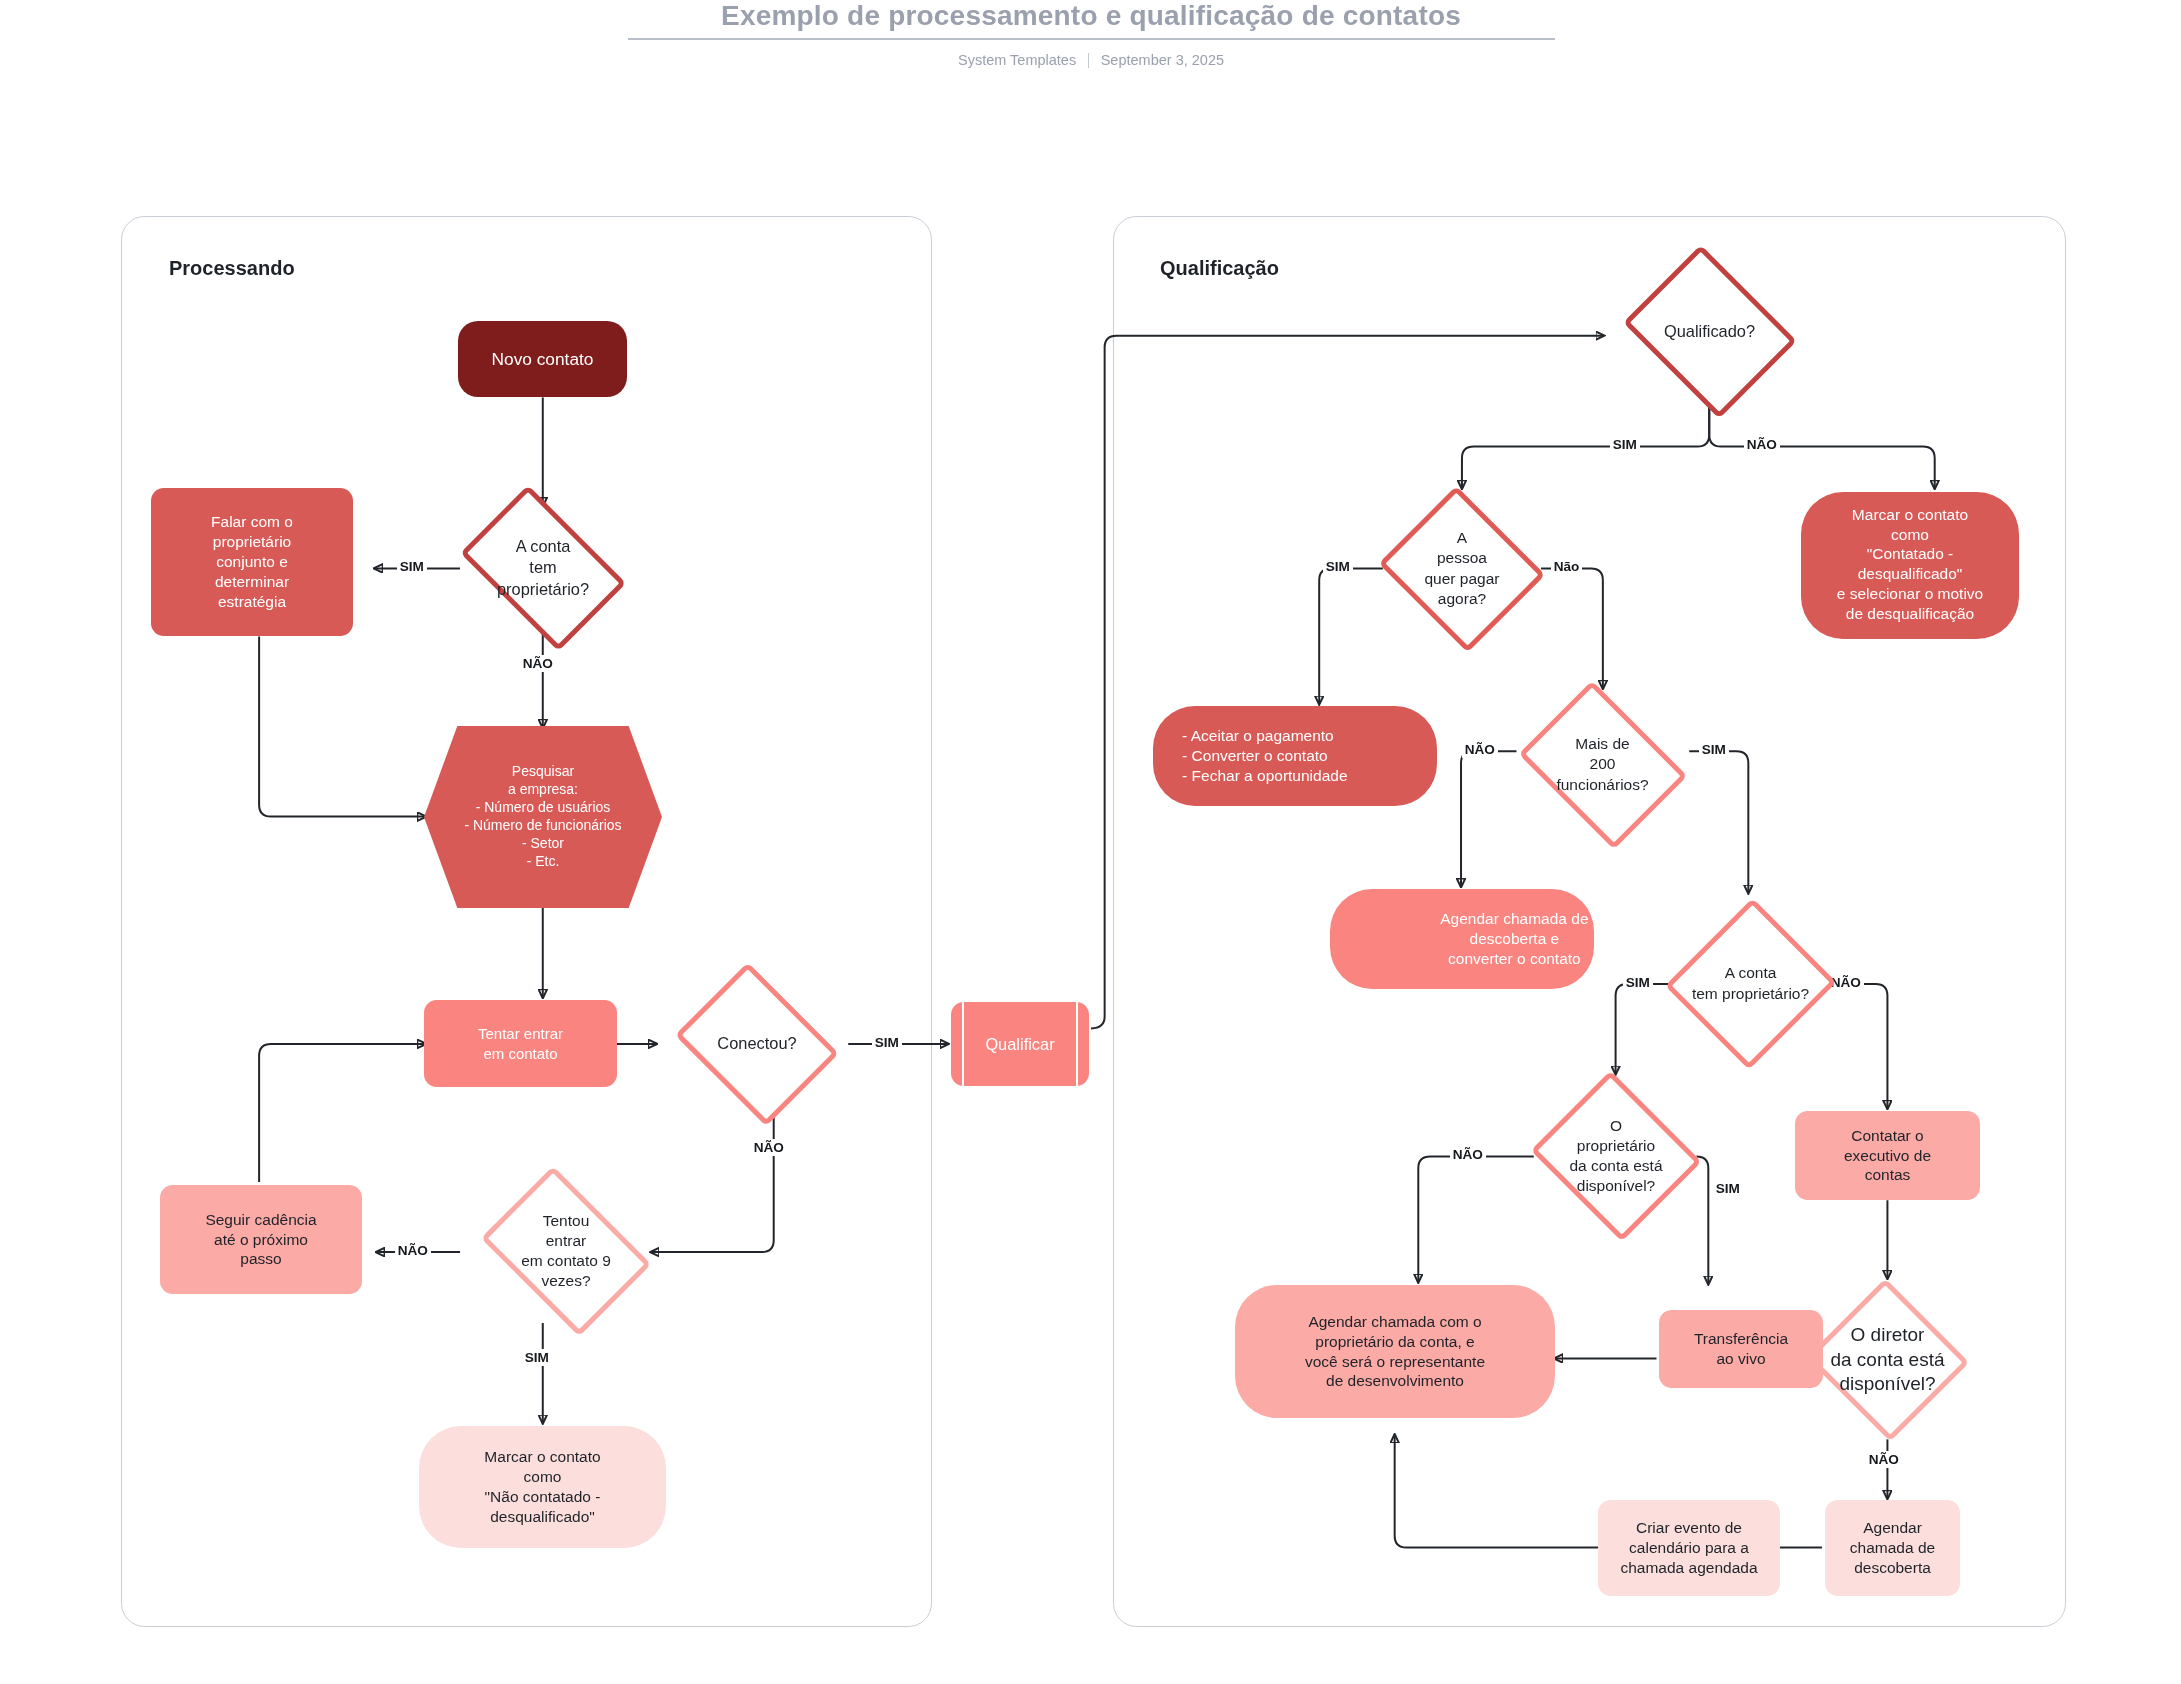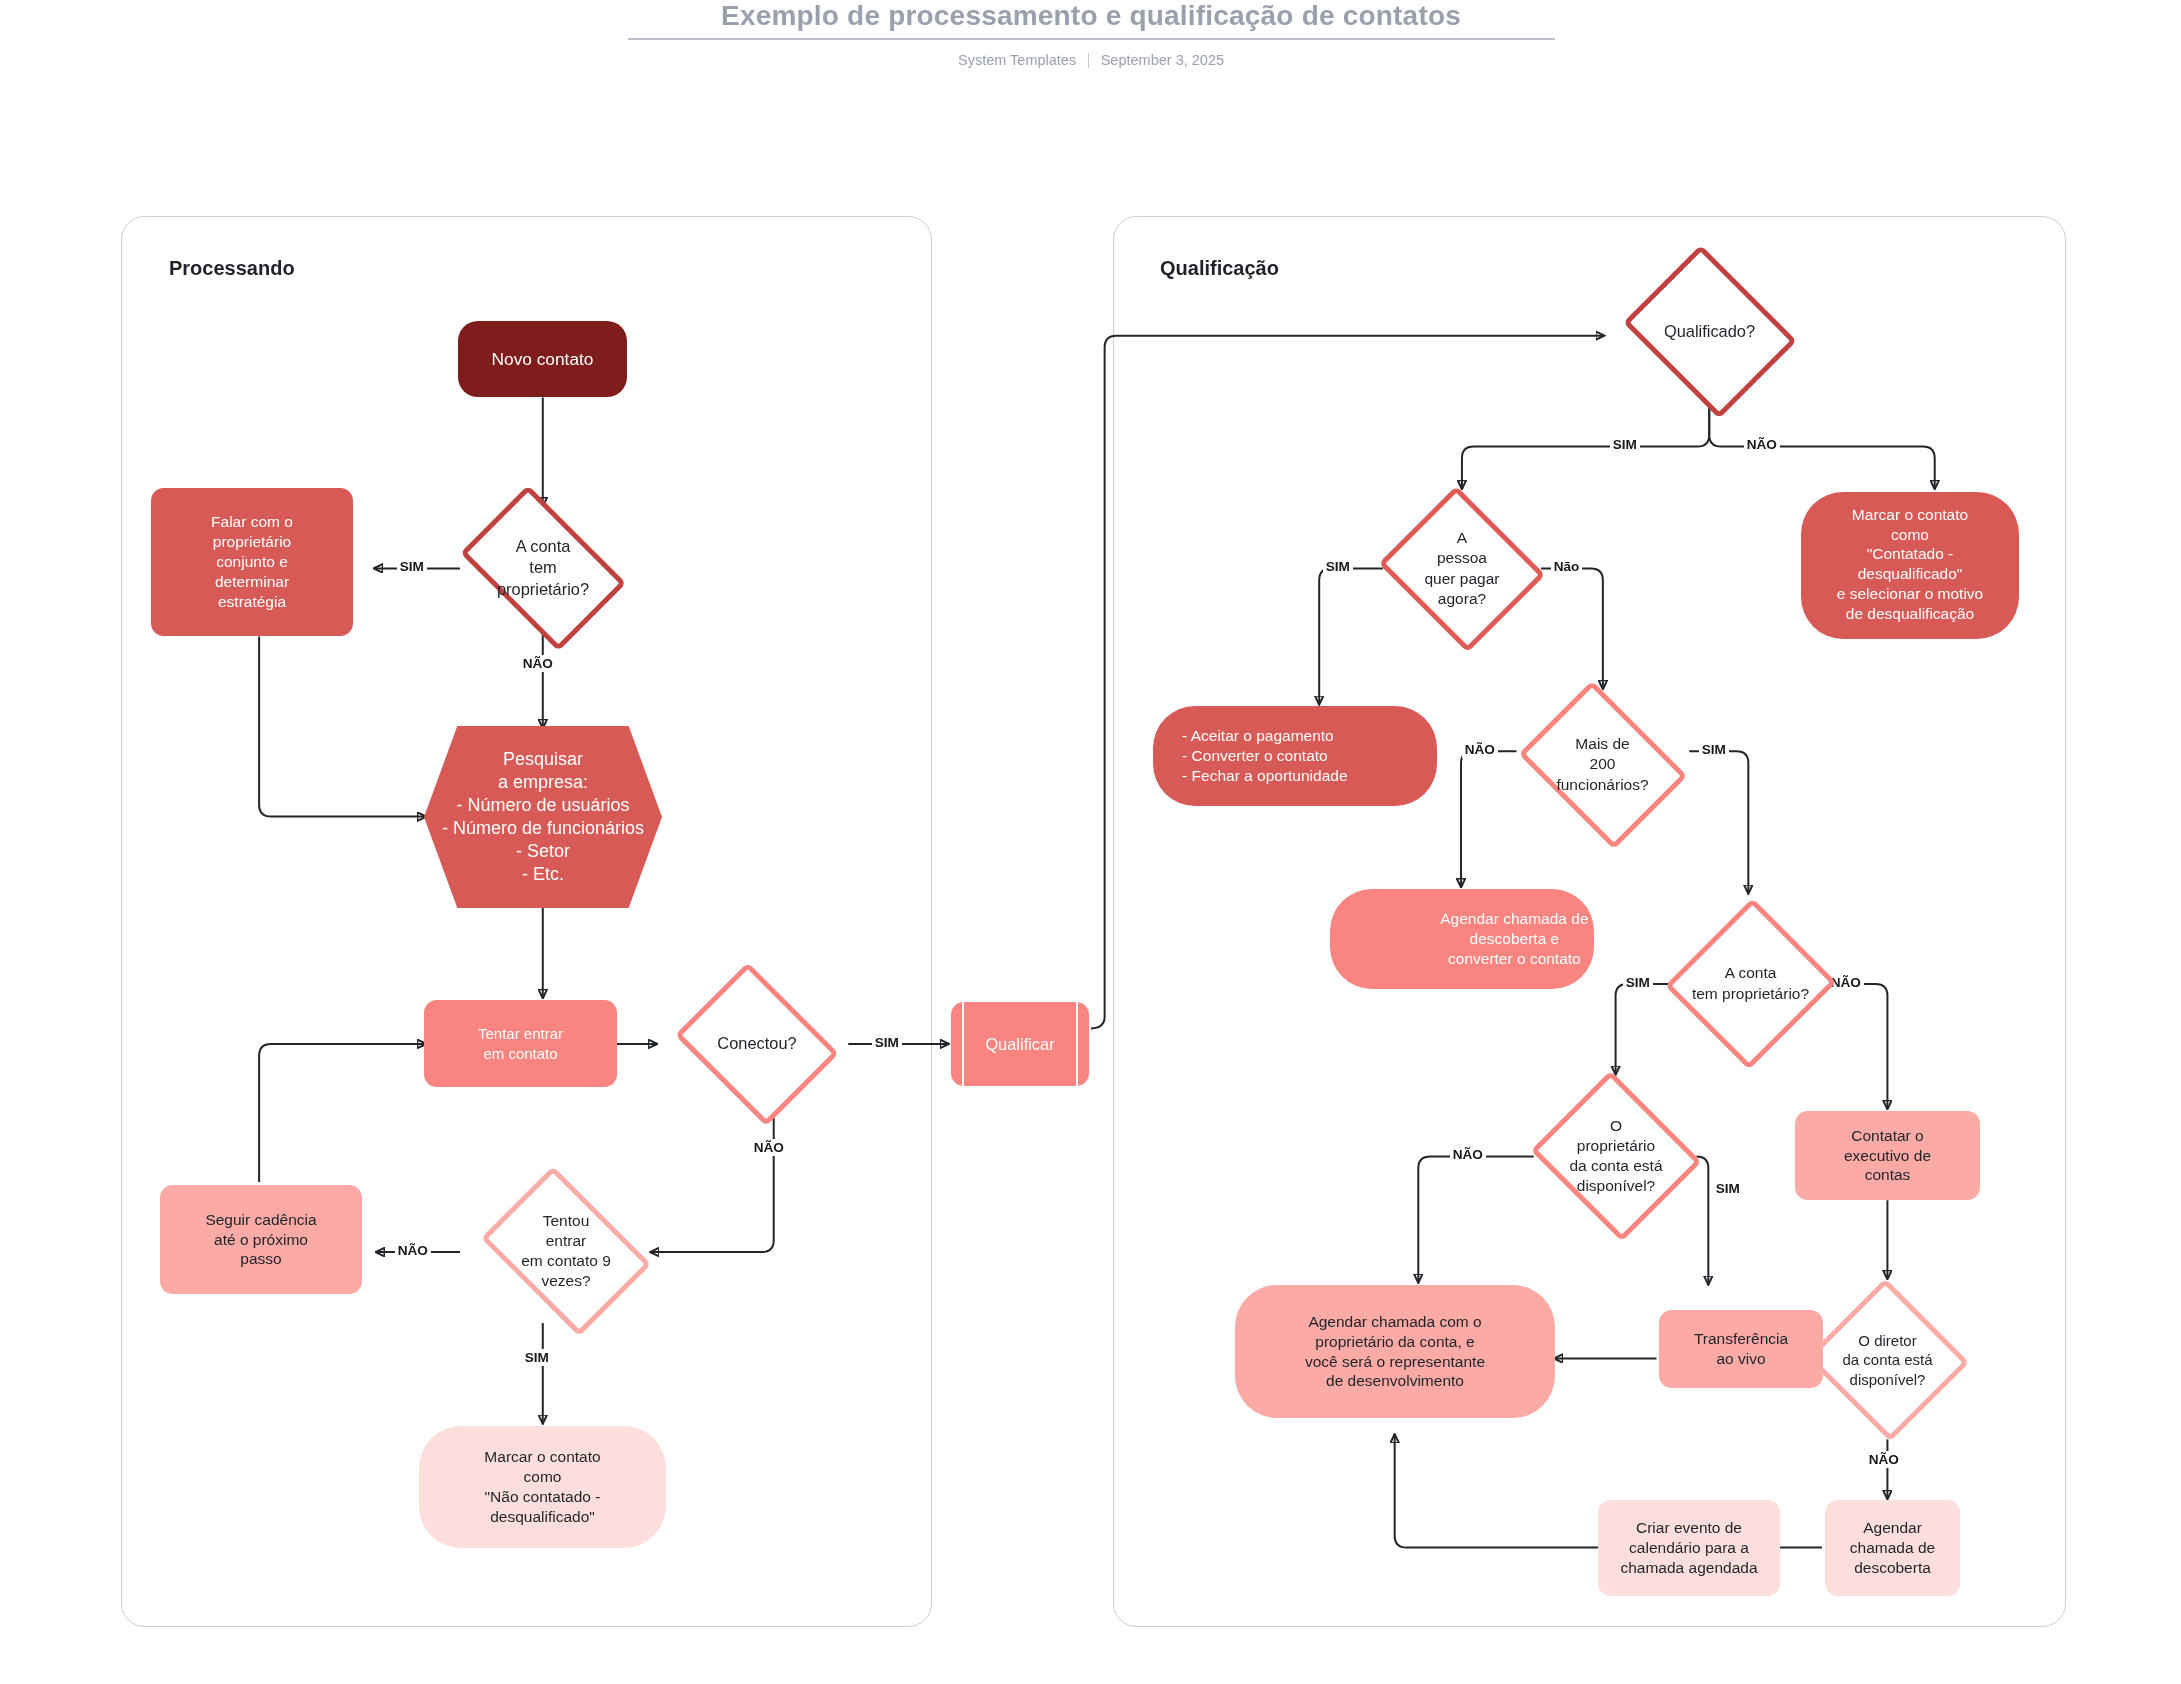--- a/index.html
+++ b/index.html
@@ -175,21 +175,21 @@
     <div class="shape">
         <i></i>
       </div>
     <div class="txt" style="font-size:16.4px;">A conta<br>tem<br>proprietário?</div>
   </div>
 
   <div class="node rnd f-mid" style="left:151px;top:488px;width:202px;height:148px;font-size:15.5px;">
     <span>Falar com o<br>proprietário<br>conjunto e<br>determinar<br>estratégia</span>
   </div>
 
-  <div class="node hex f-mid" style="left:424px;top:726px;width:238px;height:182px;font-size:18px;">
+  <div class="node hex f-mid" style="left:424px;top:726px;width:238px;height:182px;font-size:14px;">
     <span>Pesquisar<br>a empresa:<br>- Número de usuários<br>- Número de funcionários<br>- Setor<br>- Etc.</span>
   </div>
 
   <div class="node rnd f-salmon" style="left:424px;top:1000px;width:193px;height:87px;font-size:15px;">
     <span>Tentar entrar<br>em contato</span>
   </div>
 
   <div class="dia d-salmon" style="left:666px;top:971px;width:182px;height:145px;">
     <div class="shape">
         <i></i>
@@ -264,21 +264,21 @@
     <div class="shape">
         <i></i>
       </div>
     <div class="txt" style="font-size:15.5px;">O<br>proprietário<br>da conta está<br>disponível?</div>
   </div>
 
   <div class="dia d-pink" style="left:1803px;top:1281px;width:169px;height:158px;">
     <div class="shape">
         <i></i>
       </div>
-    <div class="txt" style="font-size:15px;text-align:center;">O diretor<br>da conta está<br>disponível?</div>
+    <div class="txt" style="font-size:19px;text-align:center;">O diretor<br>da conta está<br>disponível?</div>
   </div>
 
   <div class="node rnd f-pink" style="left:1659px;top:1310px;width:164px;height:78px;font-size:15.5px;">
     <span>Transferência<br>ao vivo</span>
   </div>
 
   <div class="node pill f-pink" style="left:1235px;top:1285px;width:320px;height:133px;font-size:15.5px;">
     <span>Agendar chamada com o<br>proprietário da conta, e<br>você será o representante<br>de desenvolvimento</span>
   </div>
 

